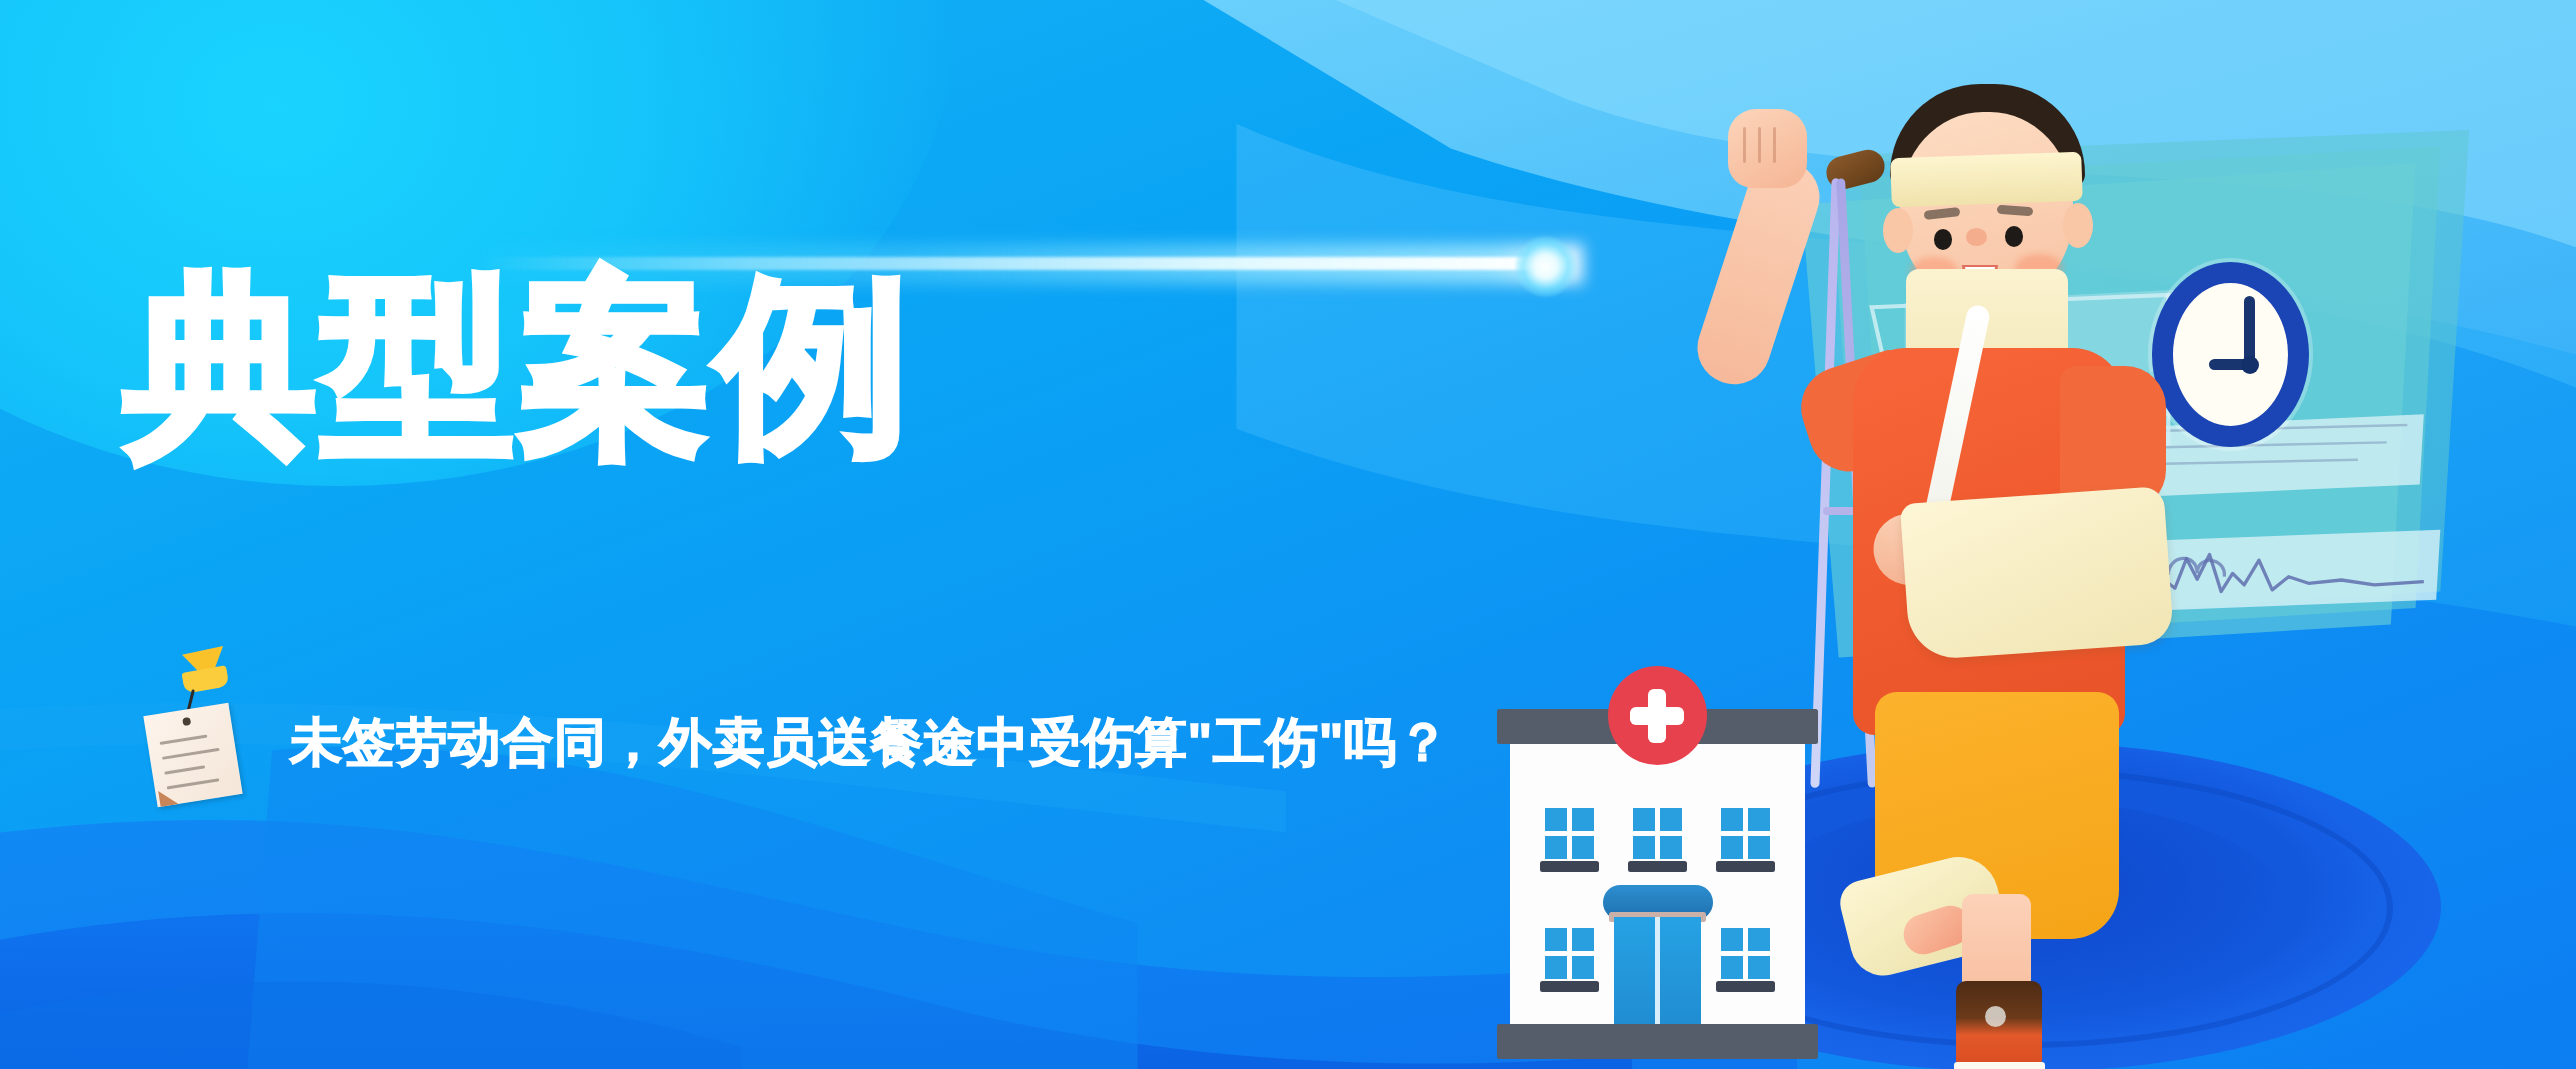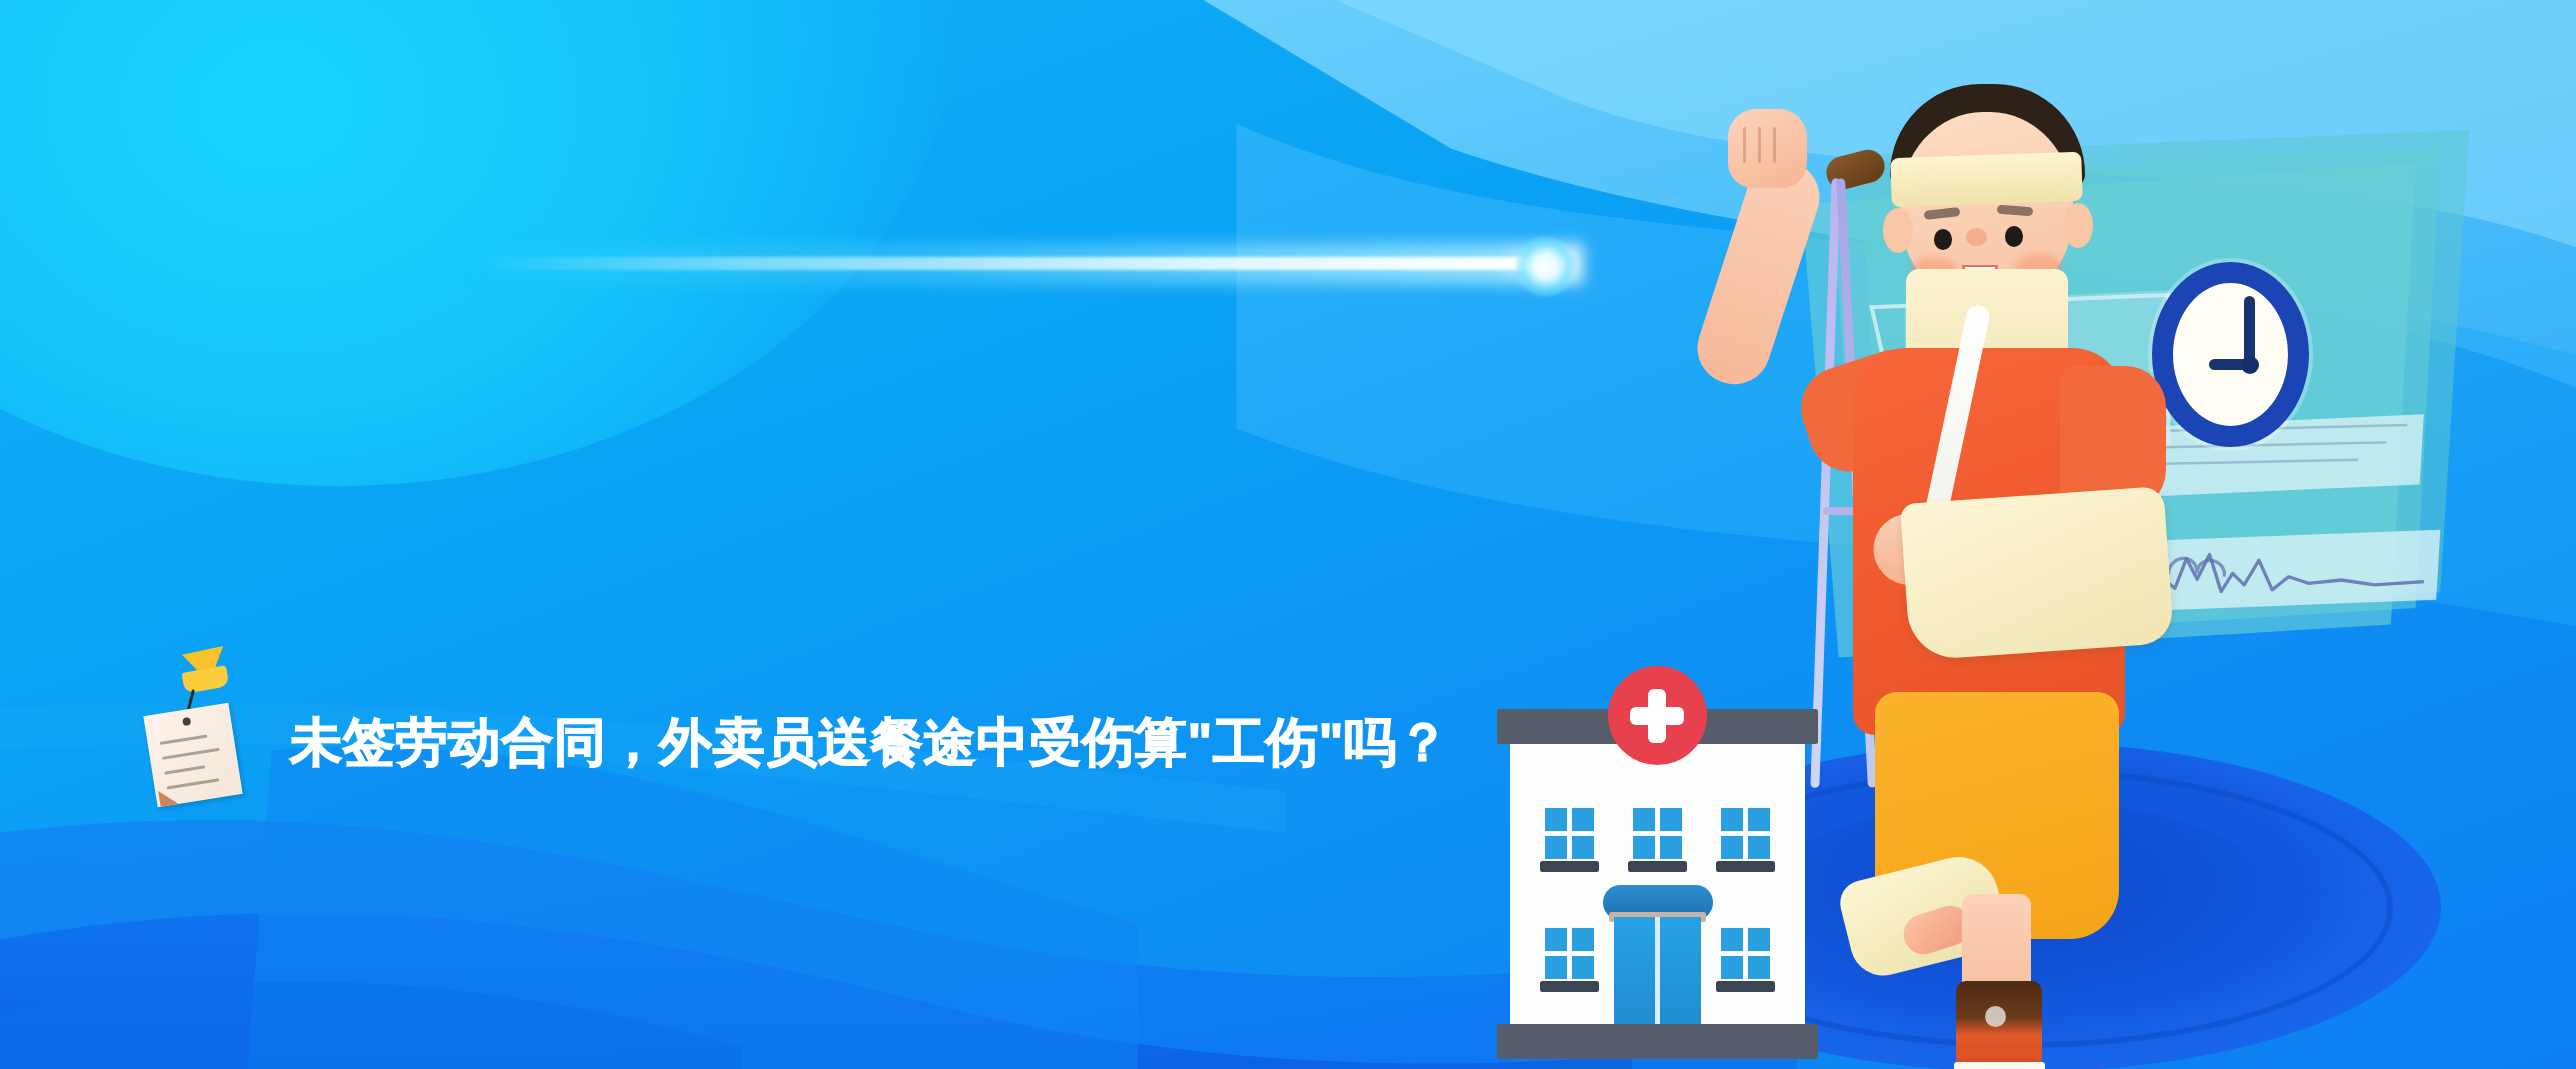--- a/index.html
+++ b/index.html
@@ -280,20 +280,21 @@
     <path d="M330,910 C700,880 1000,1010 1380,1120 L1380,1298 L300,1298 Z" fill="#0f86f2" opacity=".55"></path>
     <path d="M0,1230 C300,1160 620,1190 900,1270 L900,1298 L0,1298 Z" fill="#0d6fe9" opacity=".55"></path>
 
     <path d="M0,860 C500,830 1000,900 1560,960 L1560,1010 C1000,950 500,880 0,910 Z" fill="#1ba6f7" opacity=".35"></path>
   </svg>
 
   <div class="beam-halo"></div>
   <div class="beam"></div>
   <div class="beam-dot"></div>
 
+  <div class="title">典型案例</div>
 
   <div class="note-wrap">
     <div class="pin-head"></div>
     <div class="pin-head2"></div>
     <div class="pin-needle"></div>
     <div class="note-card">
       <div class="note-hole"></div>
       <i style="top:28px;width:48px;"></i>
       <i style="top:43px;width:58px;"></i>
       <i style="top:58px;width:41px;"></i>

